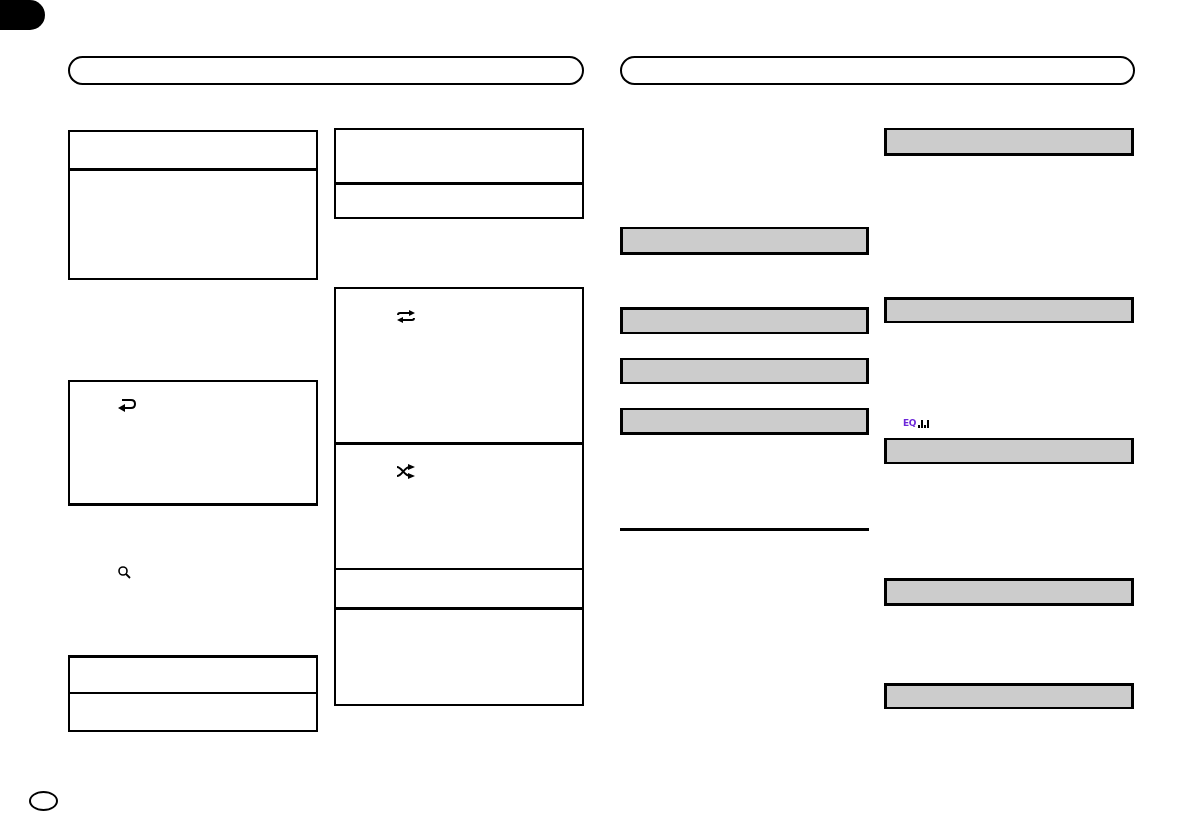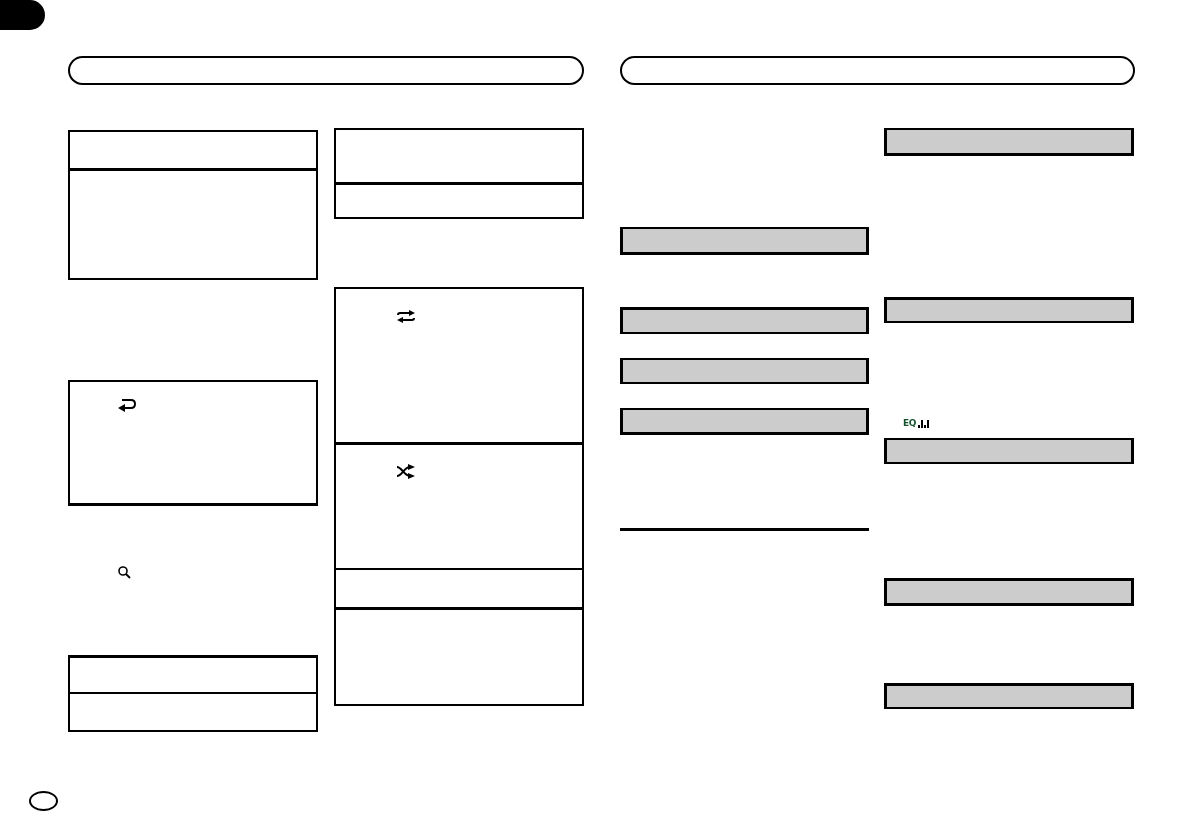--- a/index.html
+++ b/index.html
@@ -1,18 +1,18 @@
 <!DOCTYPE html>
 <html><head>
 <meta charset="utf-8">
 <style>
   html,body { margin:0; padding:0; background:#ffffff; }
   .page {
     position:relative; width:1190px; height:840px; background:#ffffff;
-    font-family:"DejaVu Sans", sans-serif; overflow:hidden; color:#14532d;
+    font-family:"DejaVu Sans", sans-serif; overflow:hidden; color:#6d28d9;
   }
   .abs { position:absolute; box-sizing:border-box; }
 
   
   .pill { border:2px solid #000; border-radius:15px; background:#fff; }
   .tab  { background:#000; border-radius:0 15px 15px 0; }
 
   
   .panel { border:2px solid #000; background:#fff; }
   .panel .divider { position:absolute; left:-2px; right:-2px; background:#000; }

